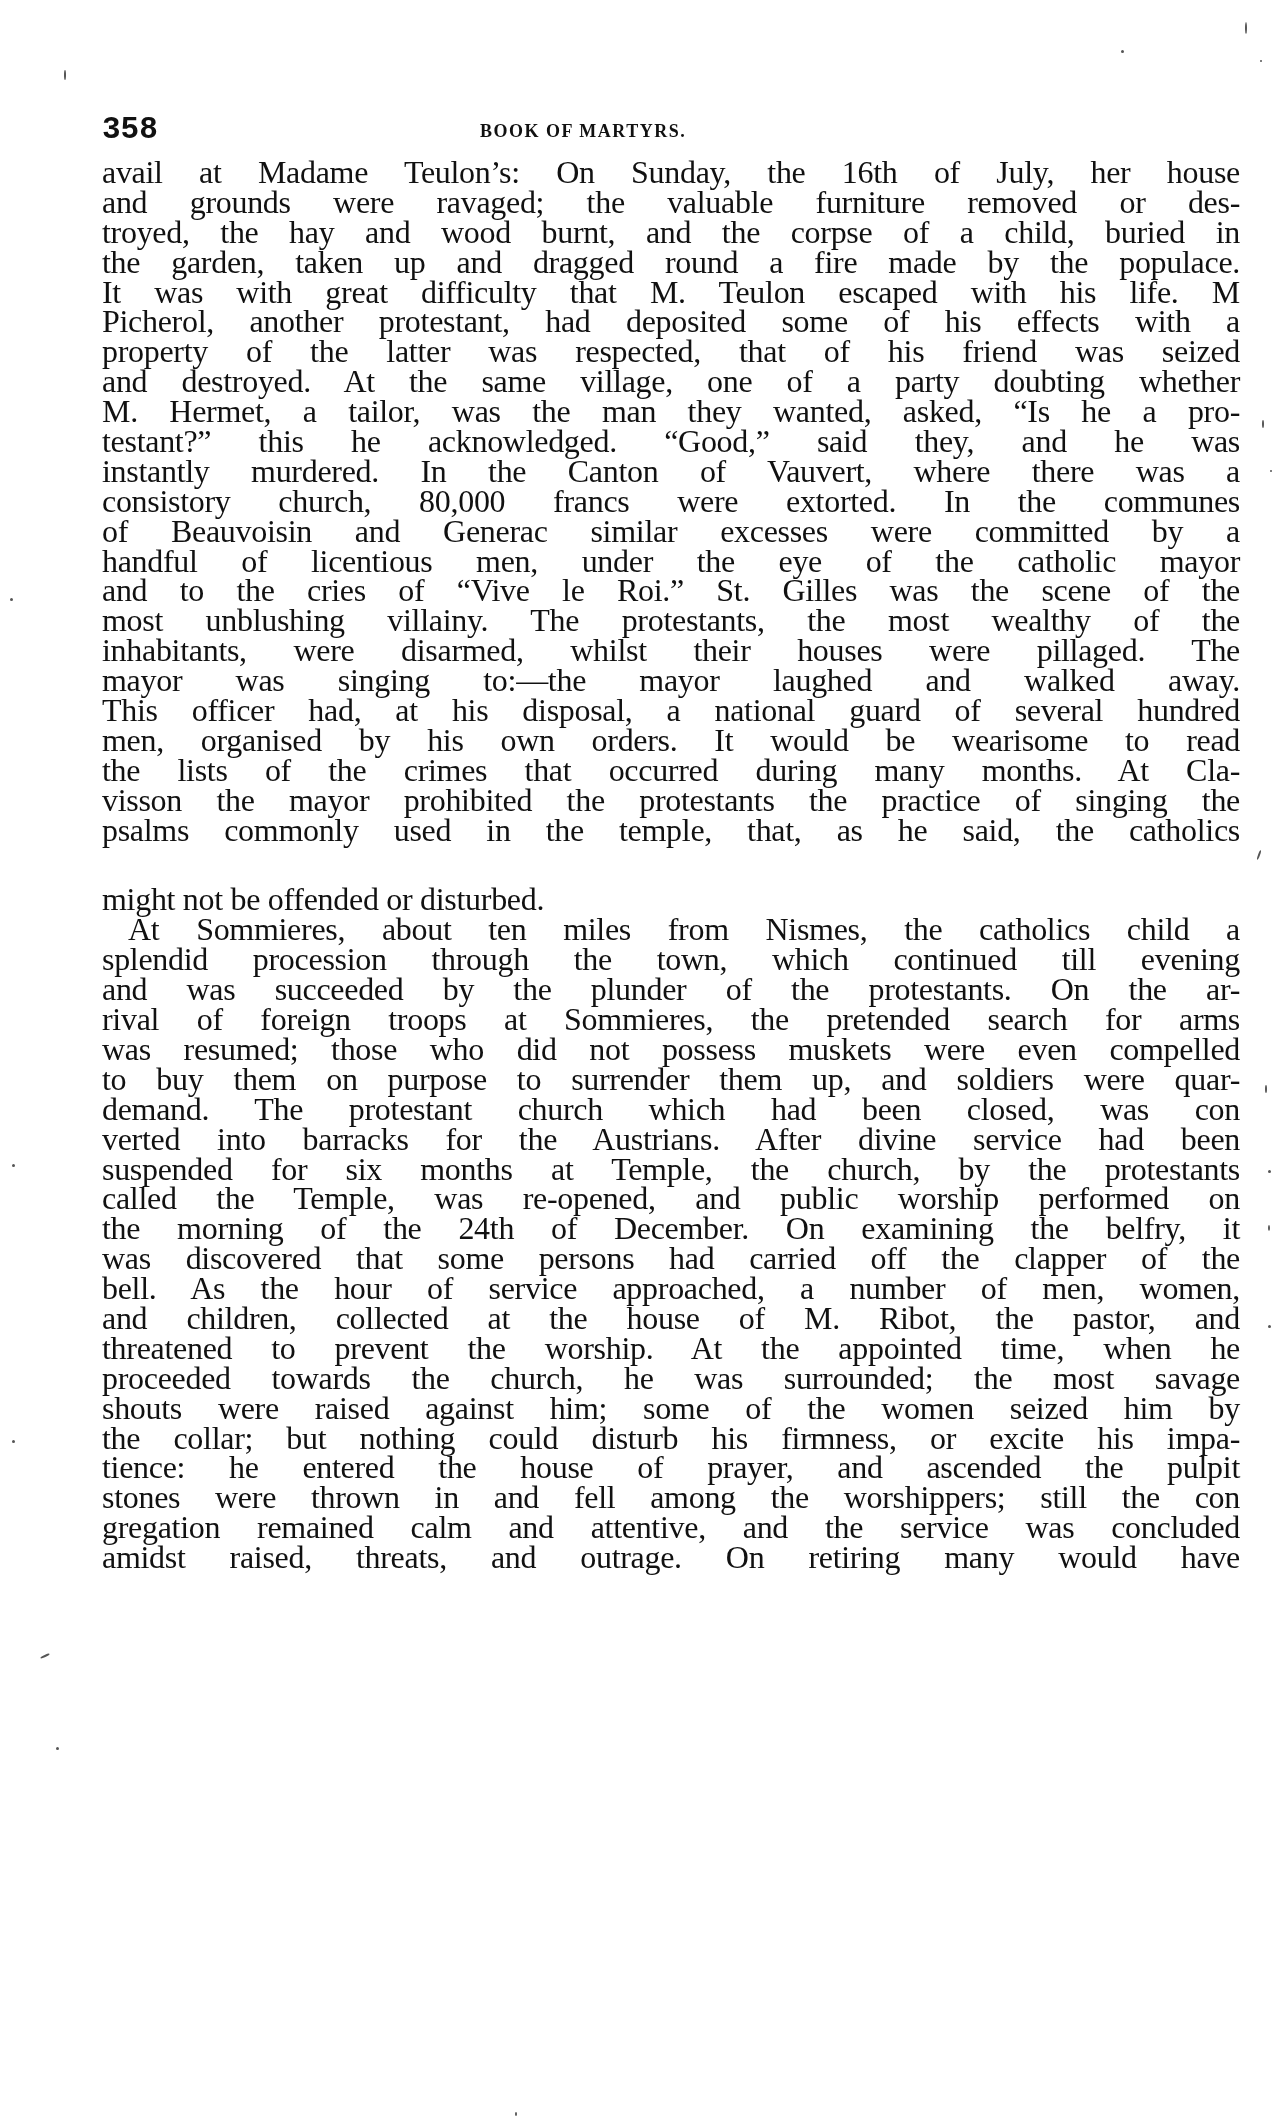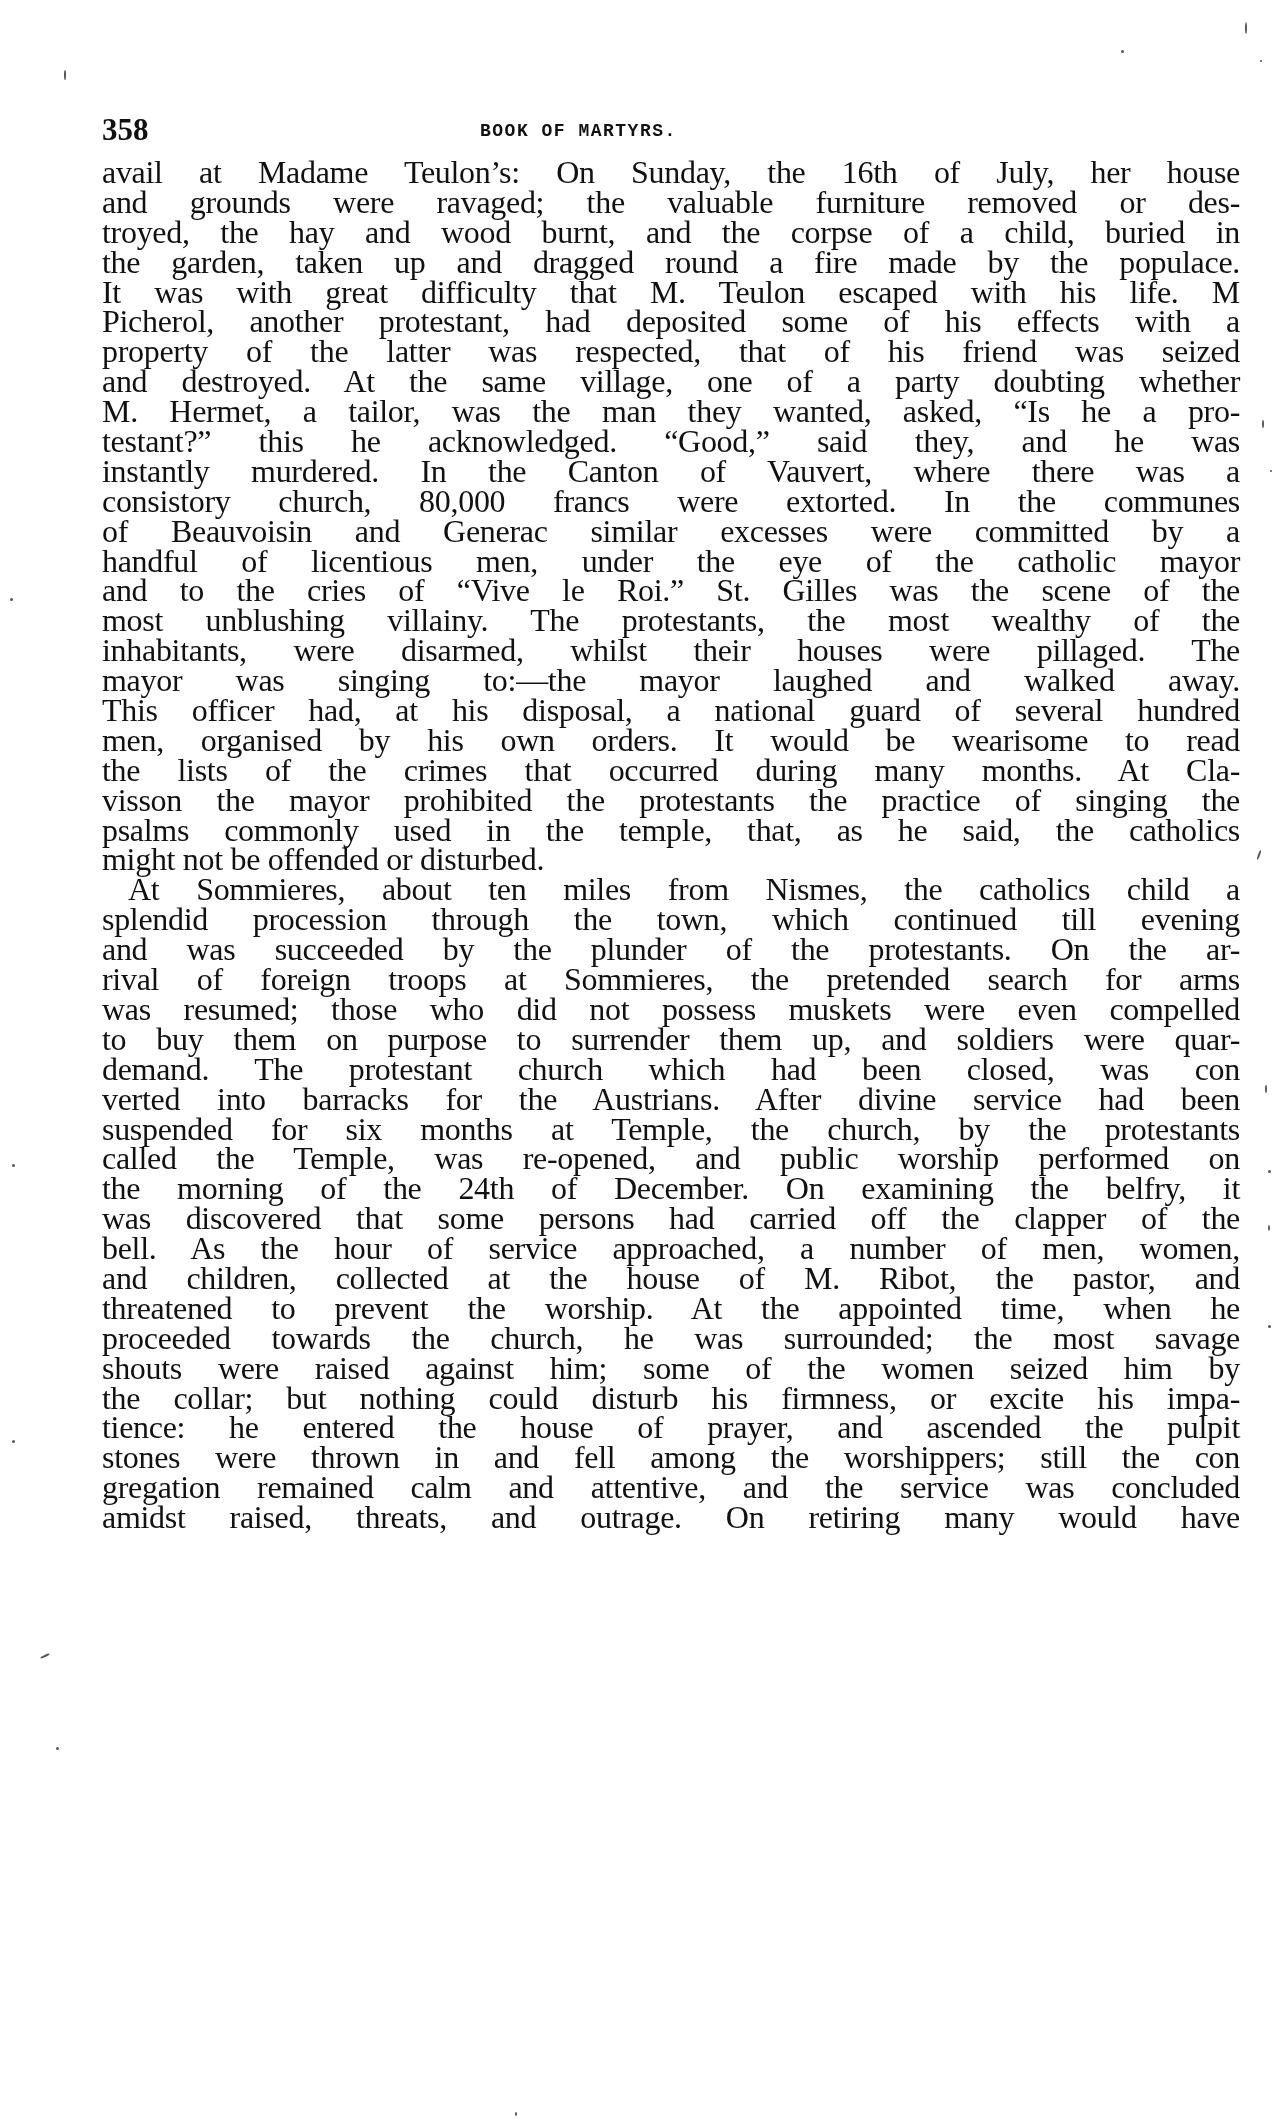--- a/index.html
+++ b/index.html
@@ -25,31 +25,31 @@
     position: absolute;
     top: 110px;
     left: 102px;
     width: 1138px;
     height: 40px;
   }
   .page-number {
     position: absolute;
     left: 0;
     top: 0;
-    font-family: Liberation Serif, serif;
+    font-family: Liberation Mono, monospace;
     font-weight: bold;
     font-size: 31px;
     letter-spacing: 0px;
     line-height: 40px;
   }
   .running-title {
     position: absolute;
     left: 378px;
     top: 6px;
-    font-family: Liberation Mono, monospace;
+    font-family: Liberation Serif, serif;
     font-weight: bold;
     font-size: 18px;
     letter-spacing: 1.5px;
     line-height: 30px;
   }
   .body-text {
     position: absolute;
     top: 158px;
     left: 102px;
     width: 1138px;
@@ -61,20 +61,21 @@
     font-family: "Liberation Serif", serif;
     font-size: 32px;
     white-space: nowrap;
     text-align: justify;
     text-align-last: justify;
     transform-origin: left center;
     letter-spacing: -0.3px;
   }
   .line.last {
     text-align-last: left;
+    margin-top: 40px;
   }
   .line.indent {
     padding-left: 26px;
   }
   .speck {
     position: absolute;
     width: 3px;
     height: 3px;
     background: #555;
     border-radius: 50%;

